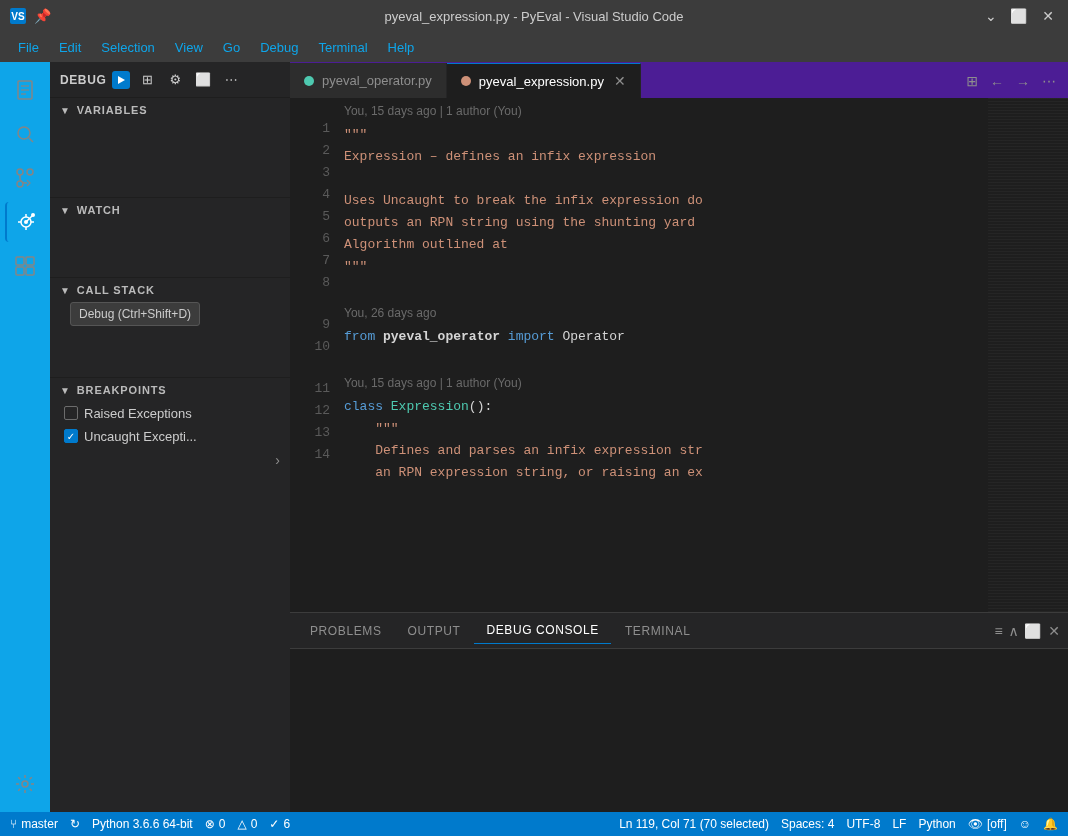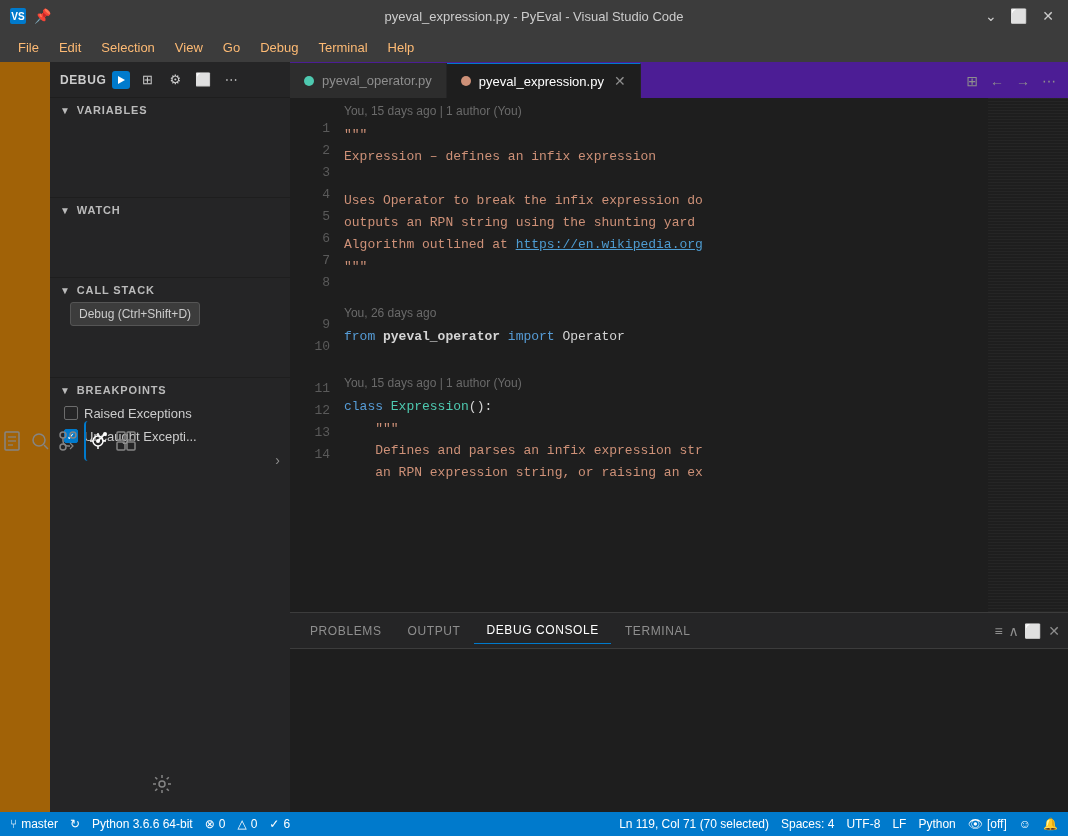--- a/index.html
+++ b/index.html
@@ -70,39 +70,39 @@
       height: 30px;
       background: #3c3c3c;
       display: flex;
       align-items: center;
       padding: 0 10px;
       gap: 4px;
       flex-shrink: 0;
     }
     .menu-item {
       font-size: 13px;
-      color: #fdba74;
+      color: #0ea5e9;
       padding: 4px 8px;
       cursor: pointer;
       border-radius: 3px;
     }
 
     
     .main-layout {
       display: flex;
       flex: 1;
       overflow: hidden;
     }
 
     
     .activity-bar {
       width: 50px;
-      background: #a16207;
-      display: flex;
-      flex-direction: row;
+      background: #0ea5e9;
+      display: flex;
+      flex-direction: column;
       align-items: center;
       padding-top: 8px;
       gap: 4px;
       flex-shrink: 0;
     }
     .activity-item {
       width: 40px;
       height: 40px;
       display: flex;
       align-items: center;
@@ -659,30 +659,29 @@
             <span class="c-orange">"""</span>
           </div>
 
           <div class="code-line">
             <span class="c-orange">Expression – defines an infix expression</span>
           </div>
 
           <div class="code-line" style="height:22px;"></div>
 
           <div class="code-line">
-            <span class="c-orange">Uses Operator to break the infix expression do</span>
+            <span class="c-orange">Uses Uncaught to break the infix expression do</span>
           </div>
 
           <div class="code-line">
             <span class="c-orange">outputs an RPN string using the shunting yard</span>
           </div>
 
           <div class="code-line">
             <span class="c-orange">Algorithm outlined at </span>
-            <span class="c-link">https://en.wikipedia.org</span>
           </div>
 
           <div class="code-line">
             <span class="c-orange">"""</span>
           </div>
 
           <div class="code-line" style="height:22px;"></div>
 
           <div class="git-info">You, 26 days ago</div>
 

